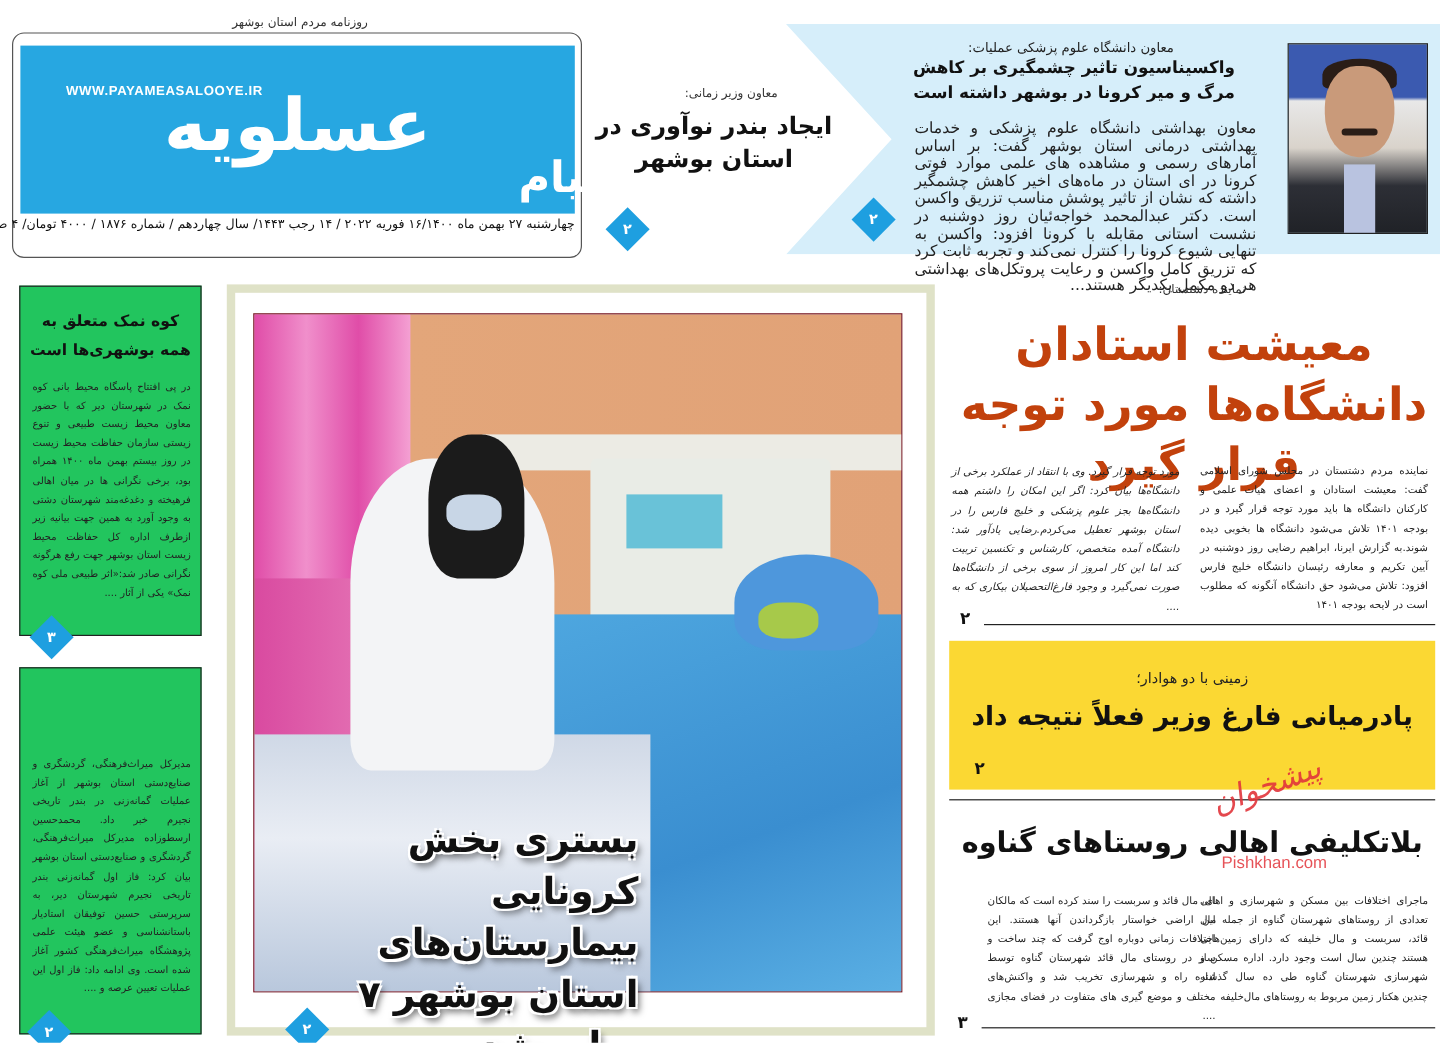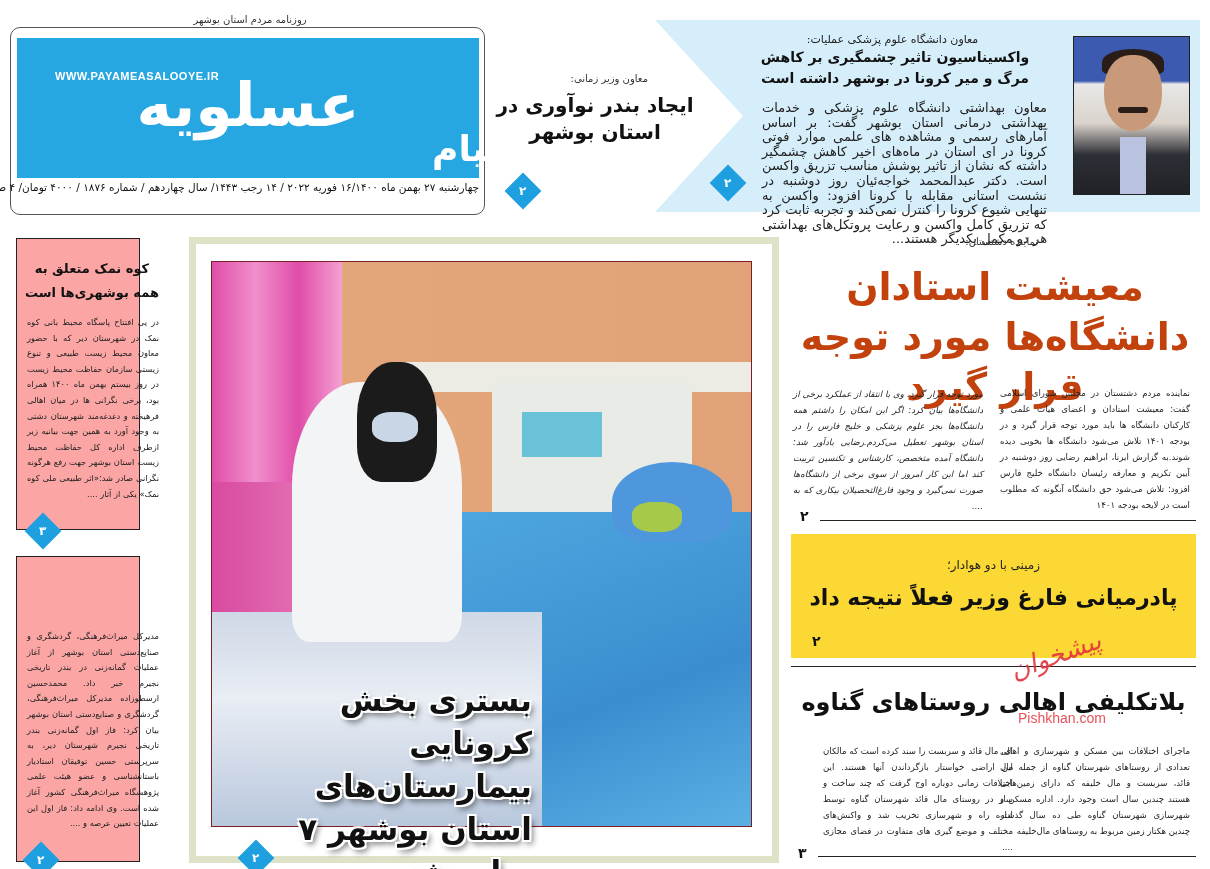--- a/index.html
+++ b/index.html
@@ -29,21 +29,21 @@
   .portrait .head { position:absolute; left:30px; top:18px; width:58px; height:76px; background:#c99a7a; border-radius:45% 45% 48% 48%; }
   .portrait .hair { position:absolute; left:28px; top:12px; width:62px; height:26px; background:#2a1d17; border-radius:50% 50% 20% 20%; }
   .portrait .mous { position:absolute; left:44px; top:70px; width:30px; height:6px; background:#2a1d17; border-radius:4px; }
   .portrait .shirt { position:absolute; left:46px; top:100px; width:26px; height:60px; background:#b9c3e0; }
 
   
   .diamond { width: 26px; height: 26px; background: #1e9fe0; transform: rotate(45deg); display: flex; align-items: center; justify-content: center; }
   .diamond span { transform: rotate(-45deg); color: #fff; font-weight: bold; font-size: 12px; }
 
   
-  .sidebox { width: 124px; border: 1px solid #222; background: #fca5a5; }
+  .sidebox { width: 152px; border: 1px solid #222; background: #22c55e; }
   .sidebox-1 { left: 16px; top: 238px; height: 292px; }
   .sidebox-2 { left: 16px; top: 556px; height: 306px; }
   .side-title { position:absolute; left: 6px; width: 138px; text-align: center; font-weight: bold; font-size: 13px; line-height: 24px; color:#111; }
   .side-body { position:absolute; left: 10px; width: 132px; text-align: justify; font-size: 8.3px; line-height: 15.6px; color: #222; }
 
   
   .photo-frame { left: 189px; top: 237px; width: 590px; height: 626px; border: 7px solid #dfe2c7; background: #fff; }
   .photo { left: 211px; top: 261px; width: 541px; height: 566px; border: 1px solid #7a1e2a; overflow: hidden;
     background:
       linear-gradient(90deg, #d94aa0 0%, #e67ab8 22%, #e3a67a 24%, #e1a277 100%);

